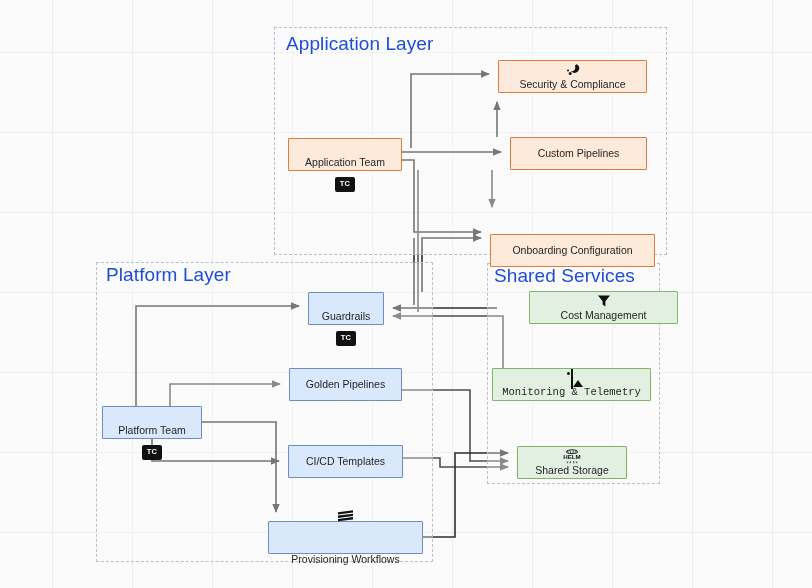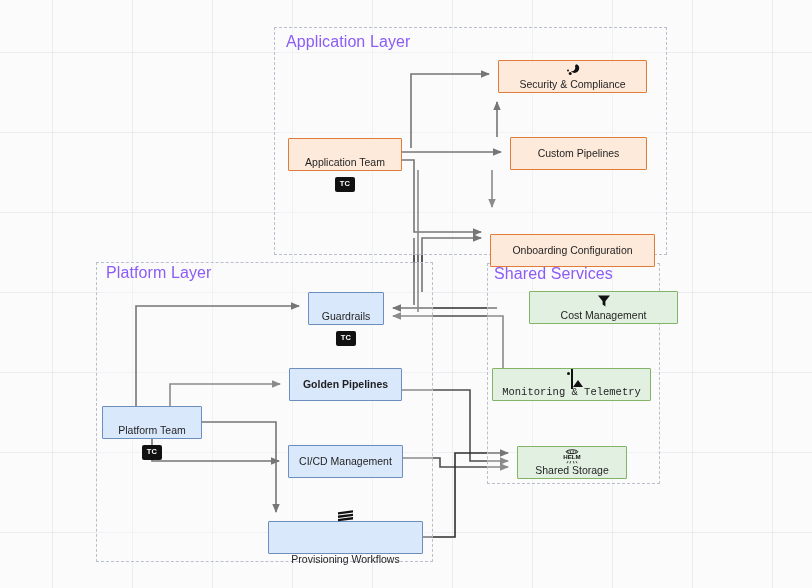--- a/index.html
+++ b/index.html
@@ -24,22 +24,22 @@
 
   
   .group{
     position:absolute;
     border:1px dashed #b9c0cc;
     background:rgba(252,252,253,0.35);
     box-sizing:border-box;
   }
   .group-title{
     position:absolute;
-    font-size:16px;
-    color:#8b5cf6;
+    font-size:19px;
+    color:#1d4ed8;
     white-space:nowrap;
     letter-spacing:0.1px;
   }
 
   
   .node{
     position:absolute;
     box-sizing:border-box;
     border-radius:1px;
     border:1.4px solid #999;
@@ -176,33 +176,33 @@
   <span class="label">Onboarding Configuration</span>
 </div>
 
 <div class="node blue" style="left:308px;top:292px;width:76px;height:33px;">
   <span class="ic">
     <span class="tc-badge">TC</span>
   </span>
   <span class="label">Guardrails</span>
 </div>
 
-<div class="node blue" style="left:289px;top:368px;width:113px;height:33px;font-weight:bold;">
+<div class="node blue" style="left:289px;top:368px;width:113px;height:33px;">
   <span class="label">Golden Pipelines</span>
 </div>
 
 <div class="node blue" style="left:102px;top:406px;width:100px;height:33px;">
   <span class="ic">
     <span class="tc-badge">TC</span>
   </span>
   <span class="label">Platform Team</span>
 </div>
 
 <div class="node blue" style="left:288px;top:445px;width:115px;height:33px;">
-  <span class="label">CI/CD Management</span>
+  <span class="label">CI/CD Templates</span>
 </div>
 
 <div class="node blue" style="left:268px;top:521px;width:155px;height:33px;gap:29px;">
   <span class="ic">
     <svg width="18" height="14" viewBox="0 0 18 14">
       <path d="M1,3.2 L16,1.3 L16,3.6 L1,5.5 Z" fill="#111"></path>
       <path d="M1,6.6 L16,4.7 L16,7.0 L1,8.9 Z" fill="#111"></path>
       <path d="M1,10.0 L16,8.1 L16,10.4 L1,12.3 Z" fill="#111"></path>
     </svg>
   </span>

